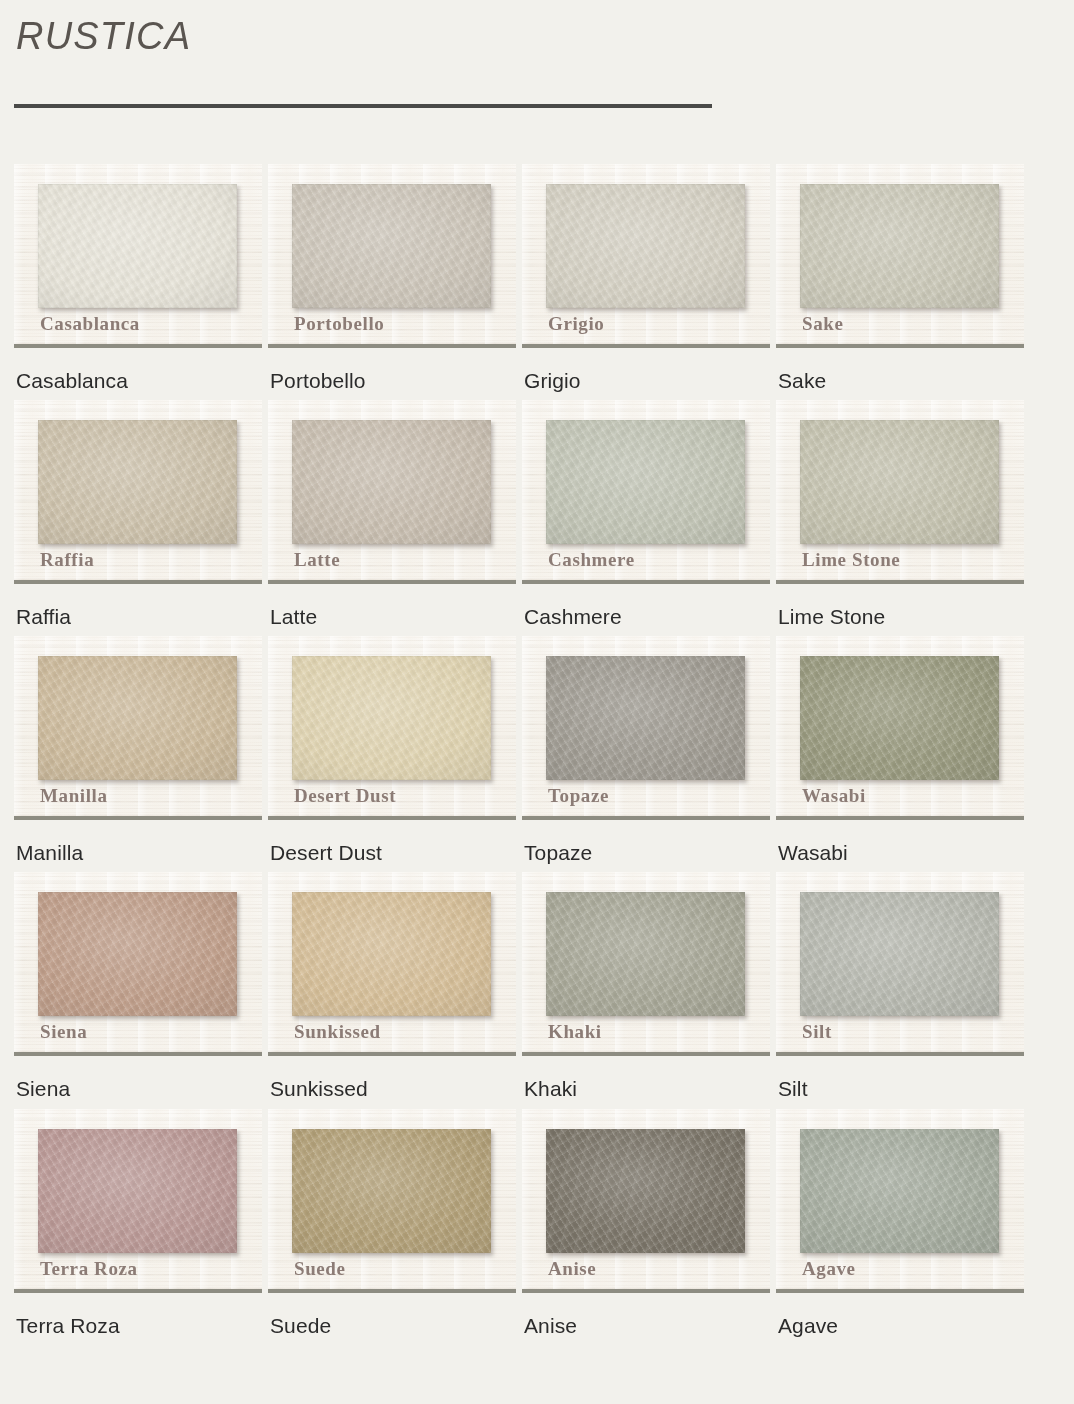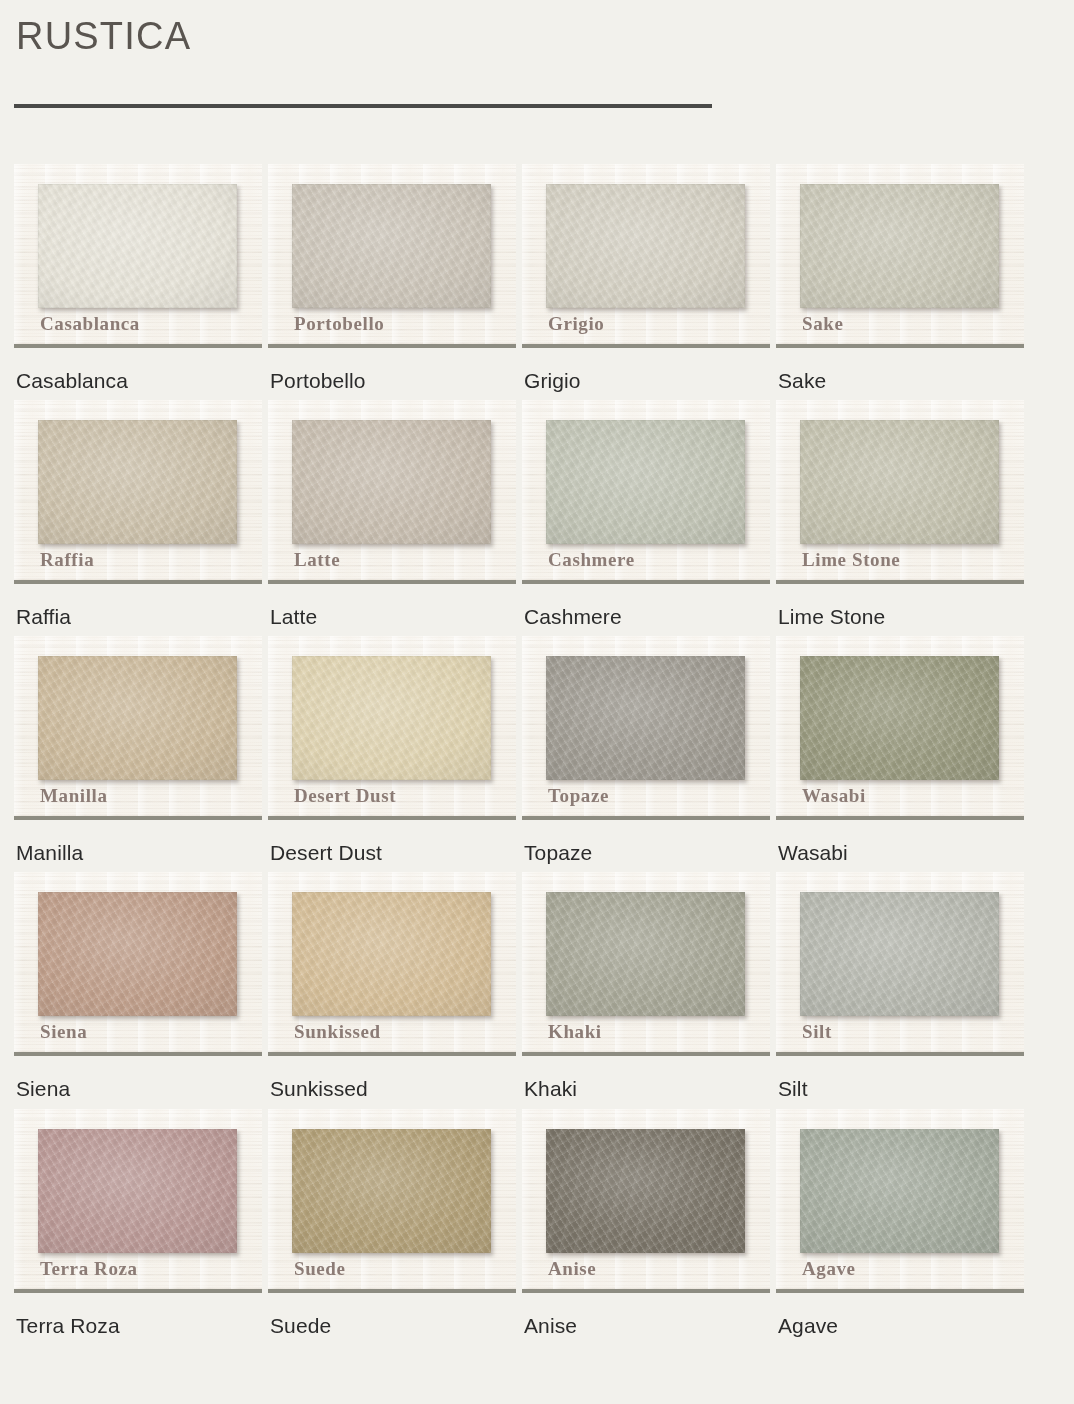--- a/index.html
+++ b/index.html
@@ -27,20 +27,21 @@
   }
   .page-title {
     font-family: "Liberation Sans", sans-serif;
     font-size: 38px;
     font-weight: 400;
     letter-spacing: 1.2px;
     color: #5a5550;
     margin: 0;
     padding: 0 0 0 2px;
     line-height: 1.2;
+    font-style: italic;
   }
   .title-rule {
     height: 4px;
     background: #4a4a48;
     width: 698px;
     margin: 44px 0 0 0;
   }
 
   
   .swatch-grid {

